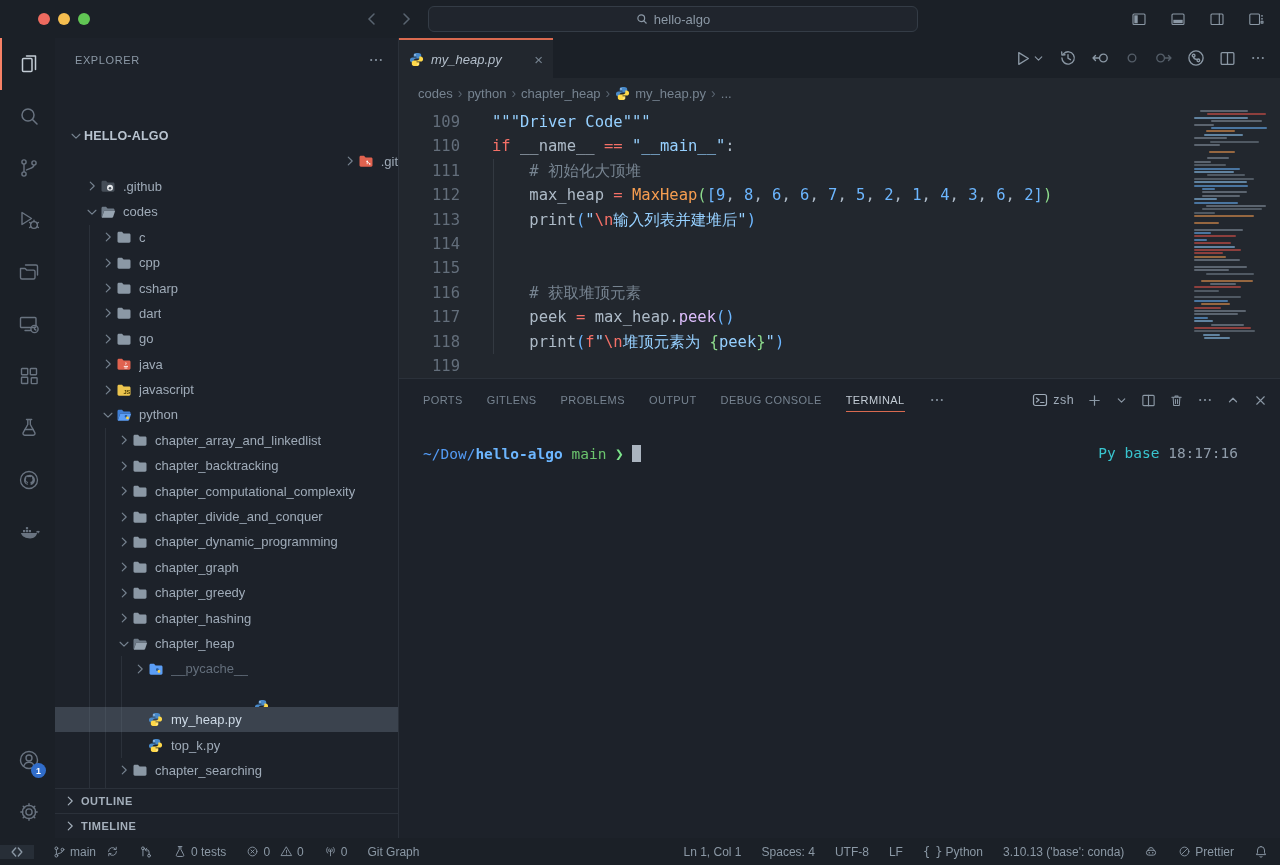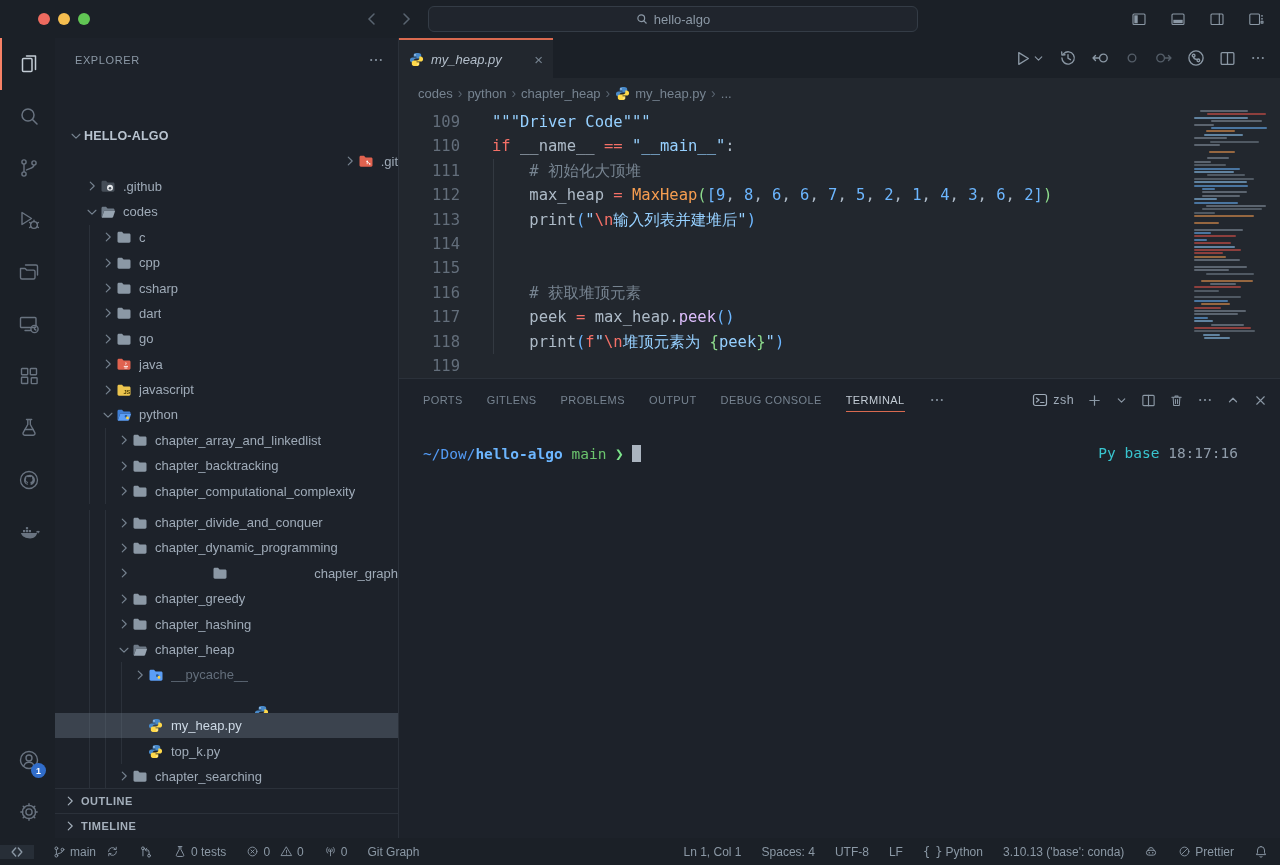--- a/index.html
+++ b/index.html
@@ -474,21 +474,21 @@
               <path d="M6 3.5L10.5 8 6 12.5"></path>
             </svg>
           </span>
           <span class="ficon">
             <svg width="16" height="16" viewBox="0 0 16 16">
               <path d="M1.5 4.2c0-.8.6-1.4 1.4-1.4h3.1l1.6 1.7h5.5c.8 0 1.4.6 1.4 1.4v6.4c0 .8-.6 1.4-1.4 1.4H2.9c-.8 0-1.4-.6-1.4-1.4V4.2z" fill="#8b98a5"></path>
             </svg>
           </span>
           <span class="lbl">chapter_computational_complexity</span>
         </div>
-        <div class="row" style="padding-left: 61px; margin-top: 6px;">
+        <div class="row" style="padding-left: 61px;">
           <span class="guide" style="left: 34px;"></span>
           <span class="guide" style="left: 50px;"></span>
           <span class="chev">
             <svg width="14" height="14" viewBox="0 0 16 16" fill="none" stroke="currentColor" stroke-width="1.3" stroke-linecap="round" stroke-linejoin="round">
               <path d="M6 3.5L10.5 8 6 12.5"></path>
             </svg>
           </span>
           <span class="ficon">
             <svg width="16" height="16" viewBox="0 0 16 16">
               <path d="M1.5 4.2c0-.8.6-1.4 1.4-1.4h3.1l1.6 1.7h5.5c.8 0 1.4.6 1.4 1.4v6.4c0 .8-.6 1.4-1.4 1.4H2.9c-.8 0-1.4-.6-1.4-1.4V4.2z" fill="#8b98a5"></path>
@@ -504,21 +504,21 @@
               <path d="M6 3.5L10.5 8 6 12.5"></path>
             </svg>
           </span>
           <span class="ficon">
             <svg width="16" height="16" viewBox="0 0 16 16">
               <path d="M1.5 4.2c0-.8.6-1.4 1.4-1.4h3.1l1.6 1.7h5.5c.8 0 1.4.6 1.4 1.4v6.4c0 .8-.6 1.4-1.4 1.4H2.9c-.8 0-1.4-.6-1.4-1.4V4.2z" fill="#8b98a5"></path>
             </svg>
           </span>
           <span class="lbl">chapter_dynamic_programming</span>
         </div>
-        <div class="row" style="padding-left: 61px; justify-content: space-between;">
+        <div class="row" style="padding-left: 61px;">
           <span class="guide" style="left: 34px;"></span>
           <span class="guide" style="left: 50px;"></span>
           <span class="chev">
             <svg width="14" height="14" viewBox="0 0 16 16" fill="none" stroke="currentColor" stroke-width="1.3" stroke-linecap="round" stroke-linejoin="round">
               <path d="M6 3.5L10.5 8 6 12.5"></path>
             </svg>
           </span>
           <span class="ficon">
             <svg width="16" height="16" viewBox="0 0 16 16">
               <path d="M1.5 4.2c0-.8.6-1.4 1.4-1.4h3.1l1.6 1.7h5.5c.8 0 1.4.6 1.4 1.4v6.4c0 .8-.6 1.4-1.4 1.4H2.9c-.8 0-1.4-.6-1.4-1.4V4.2z" fill="#8b98a5"></path>

